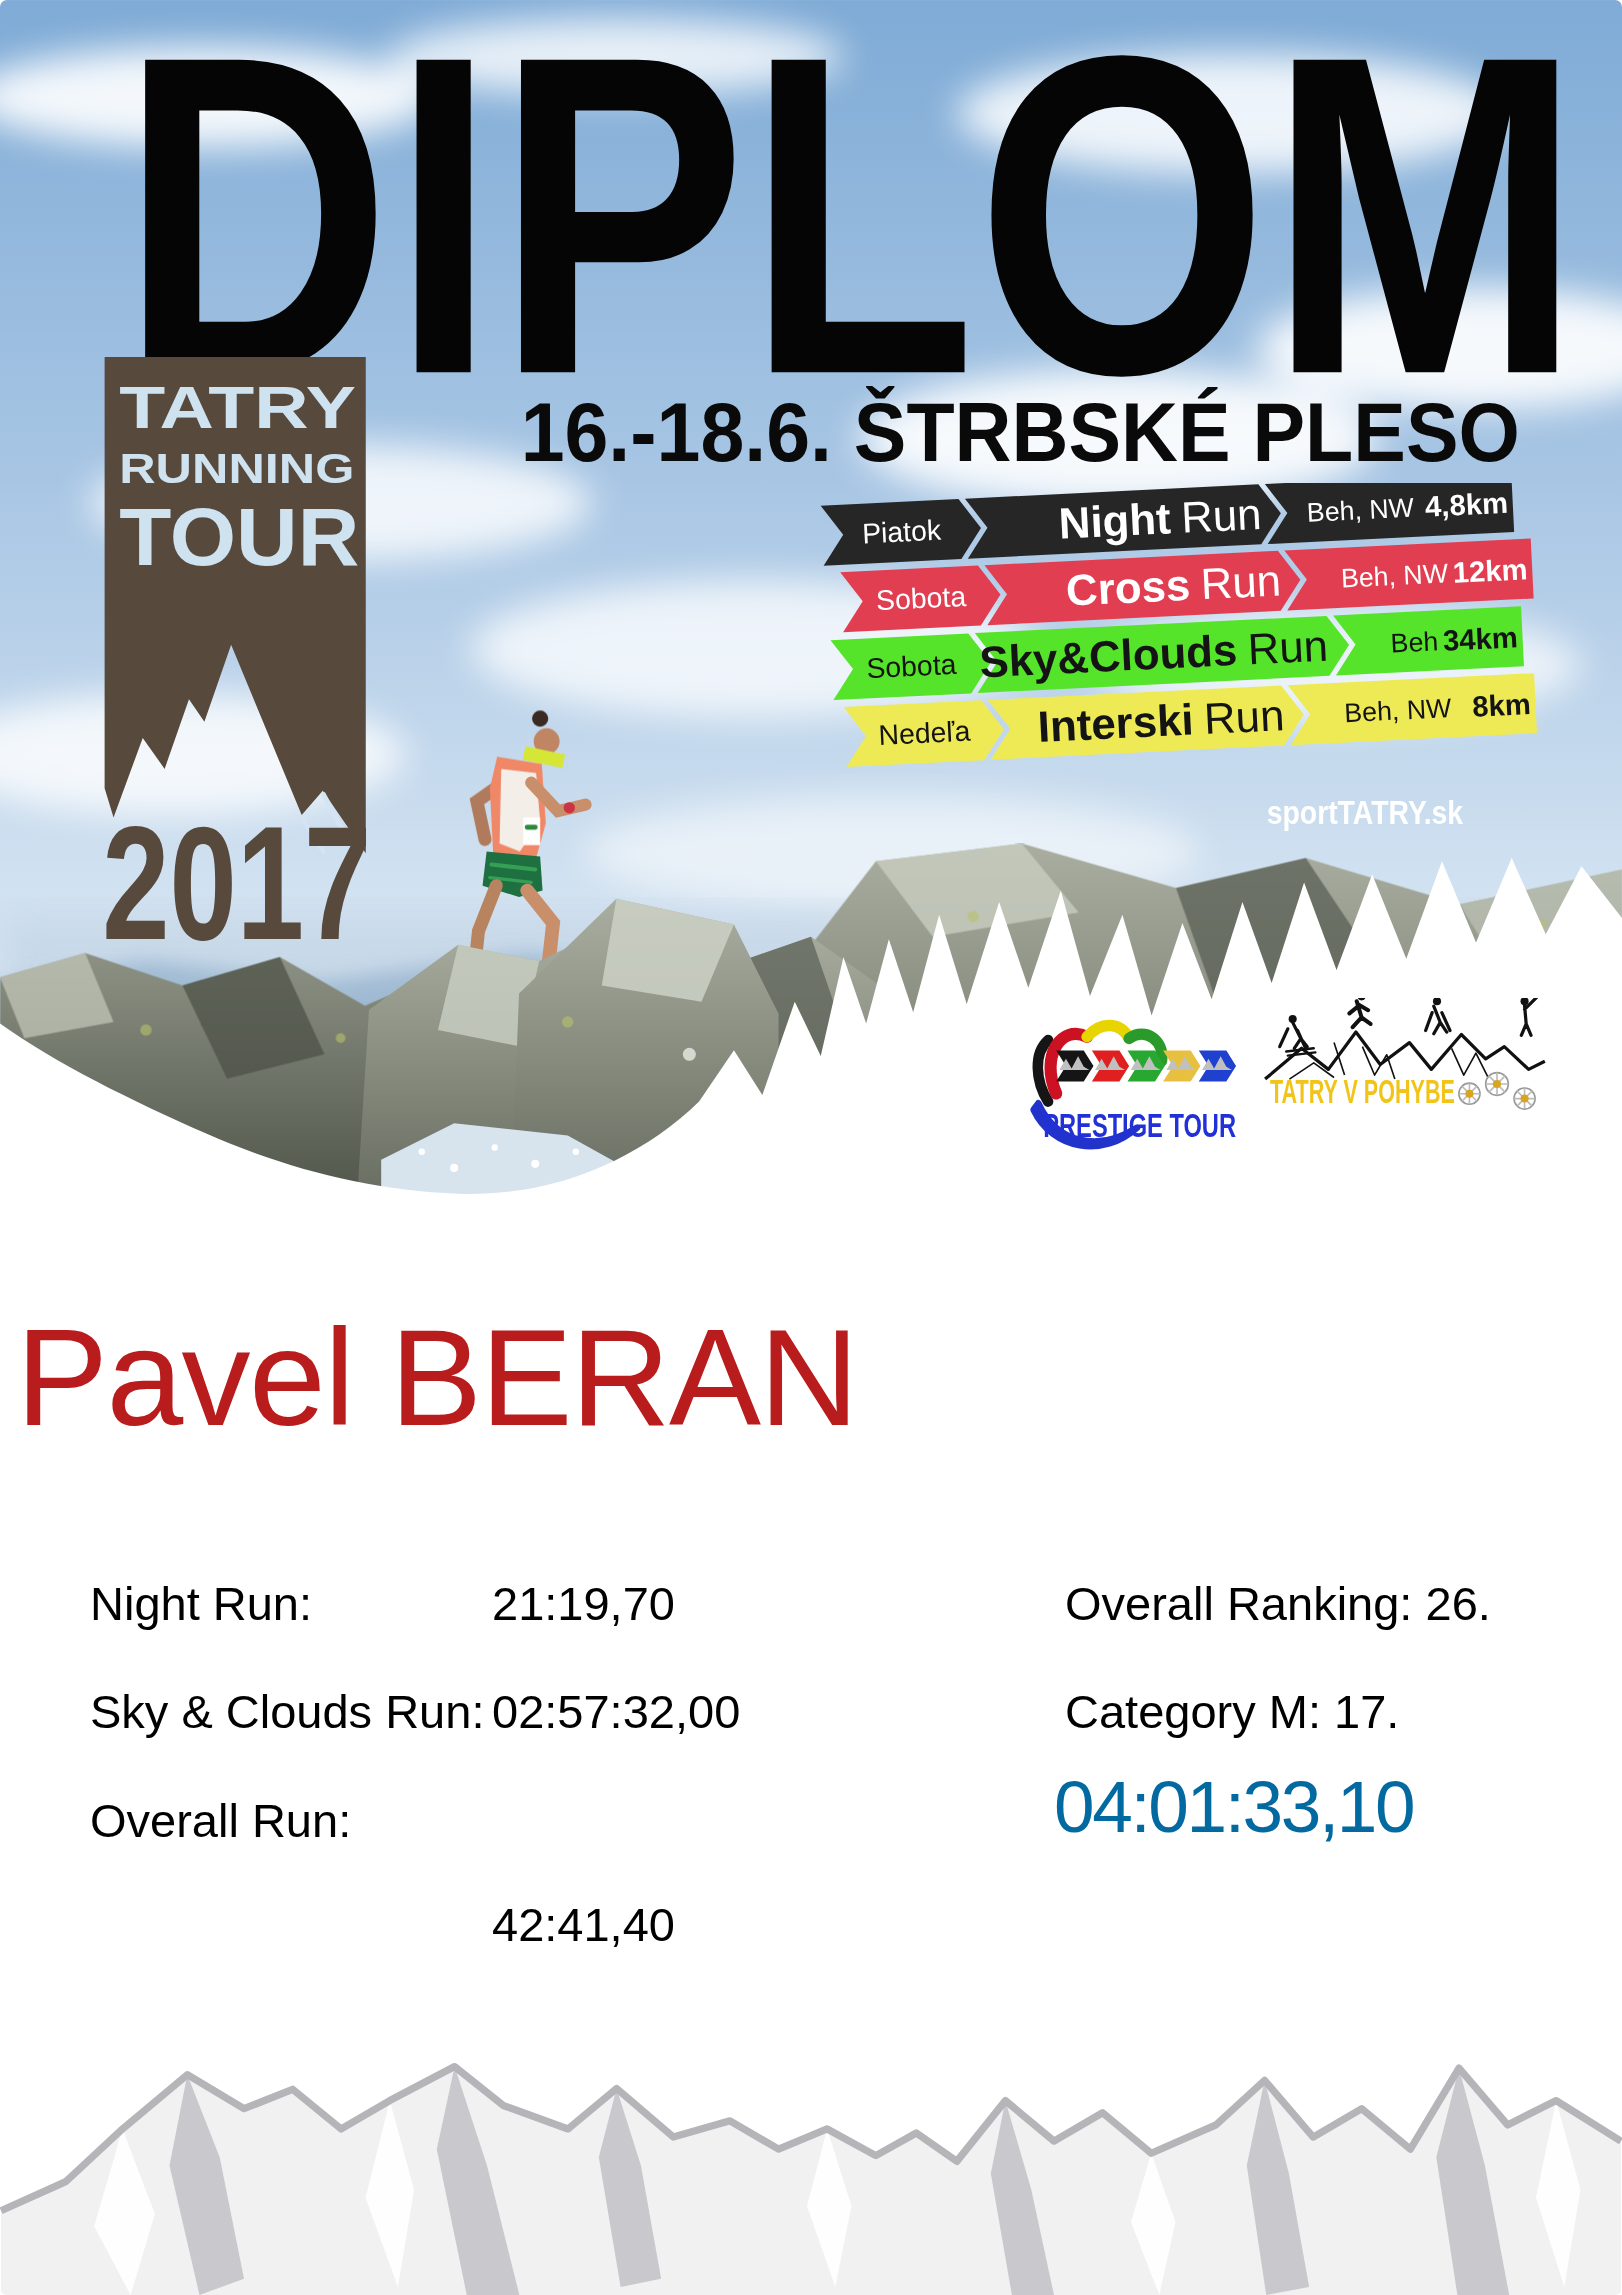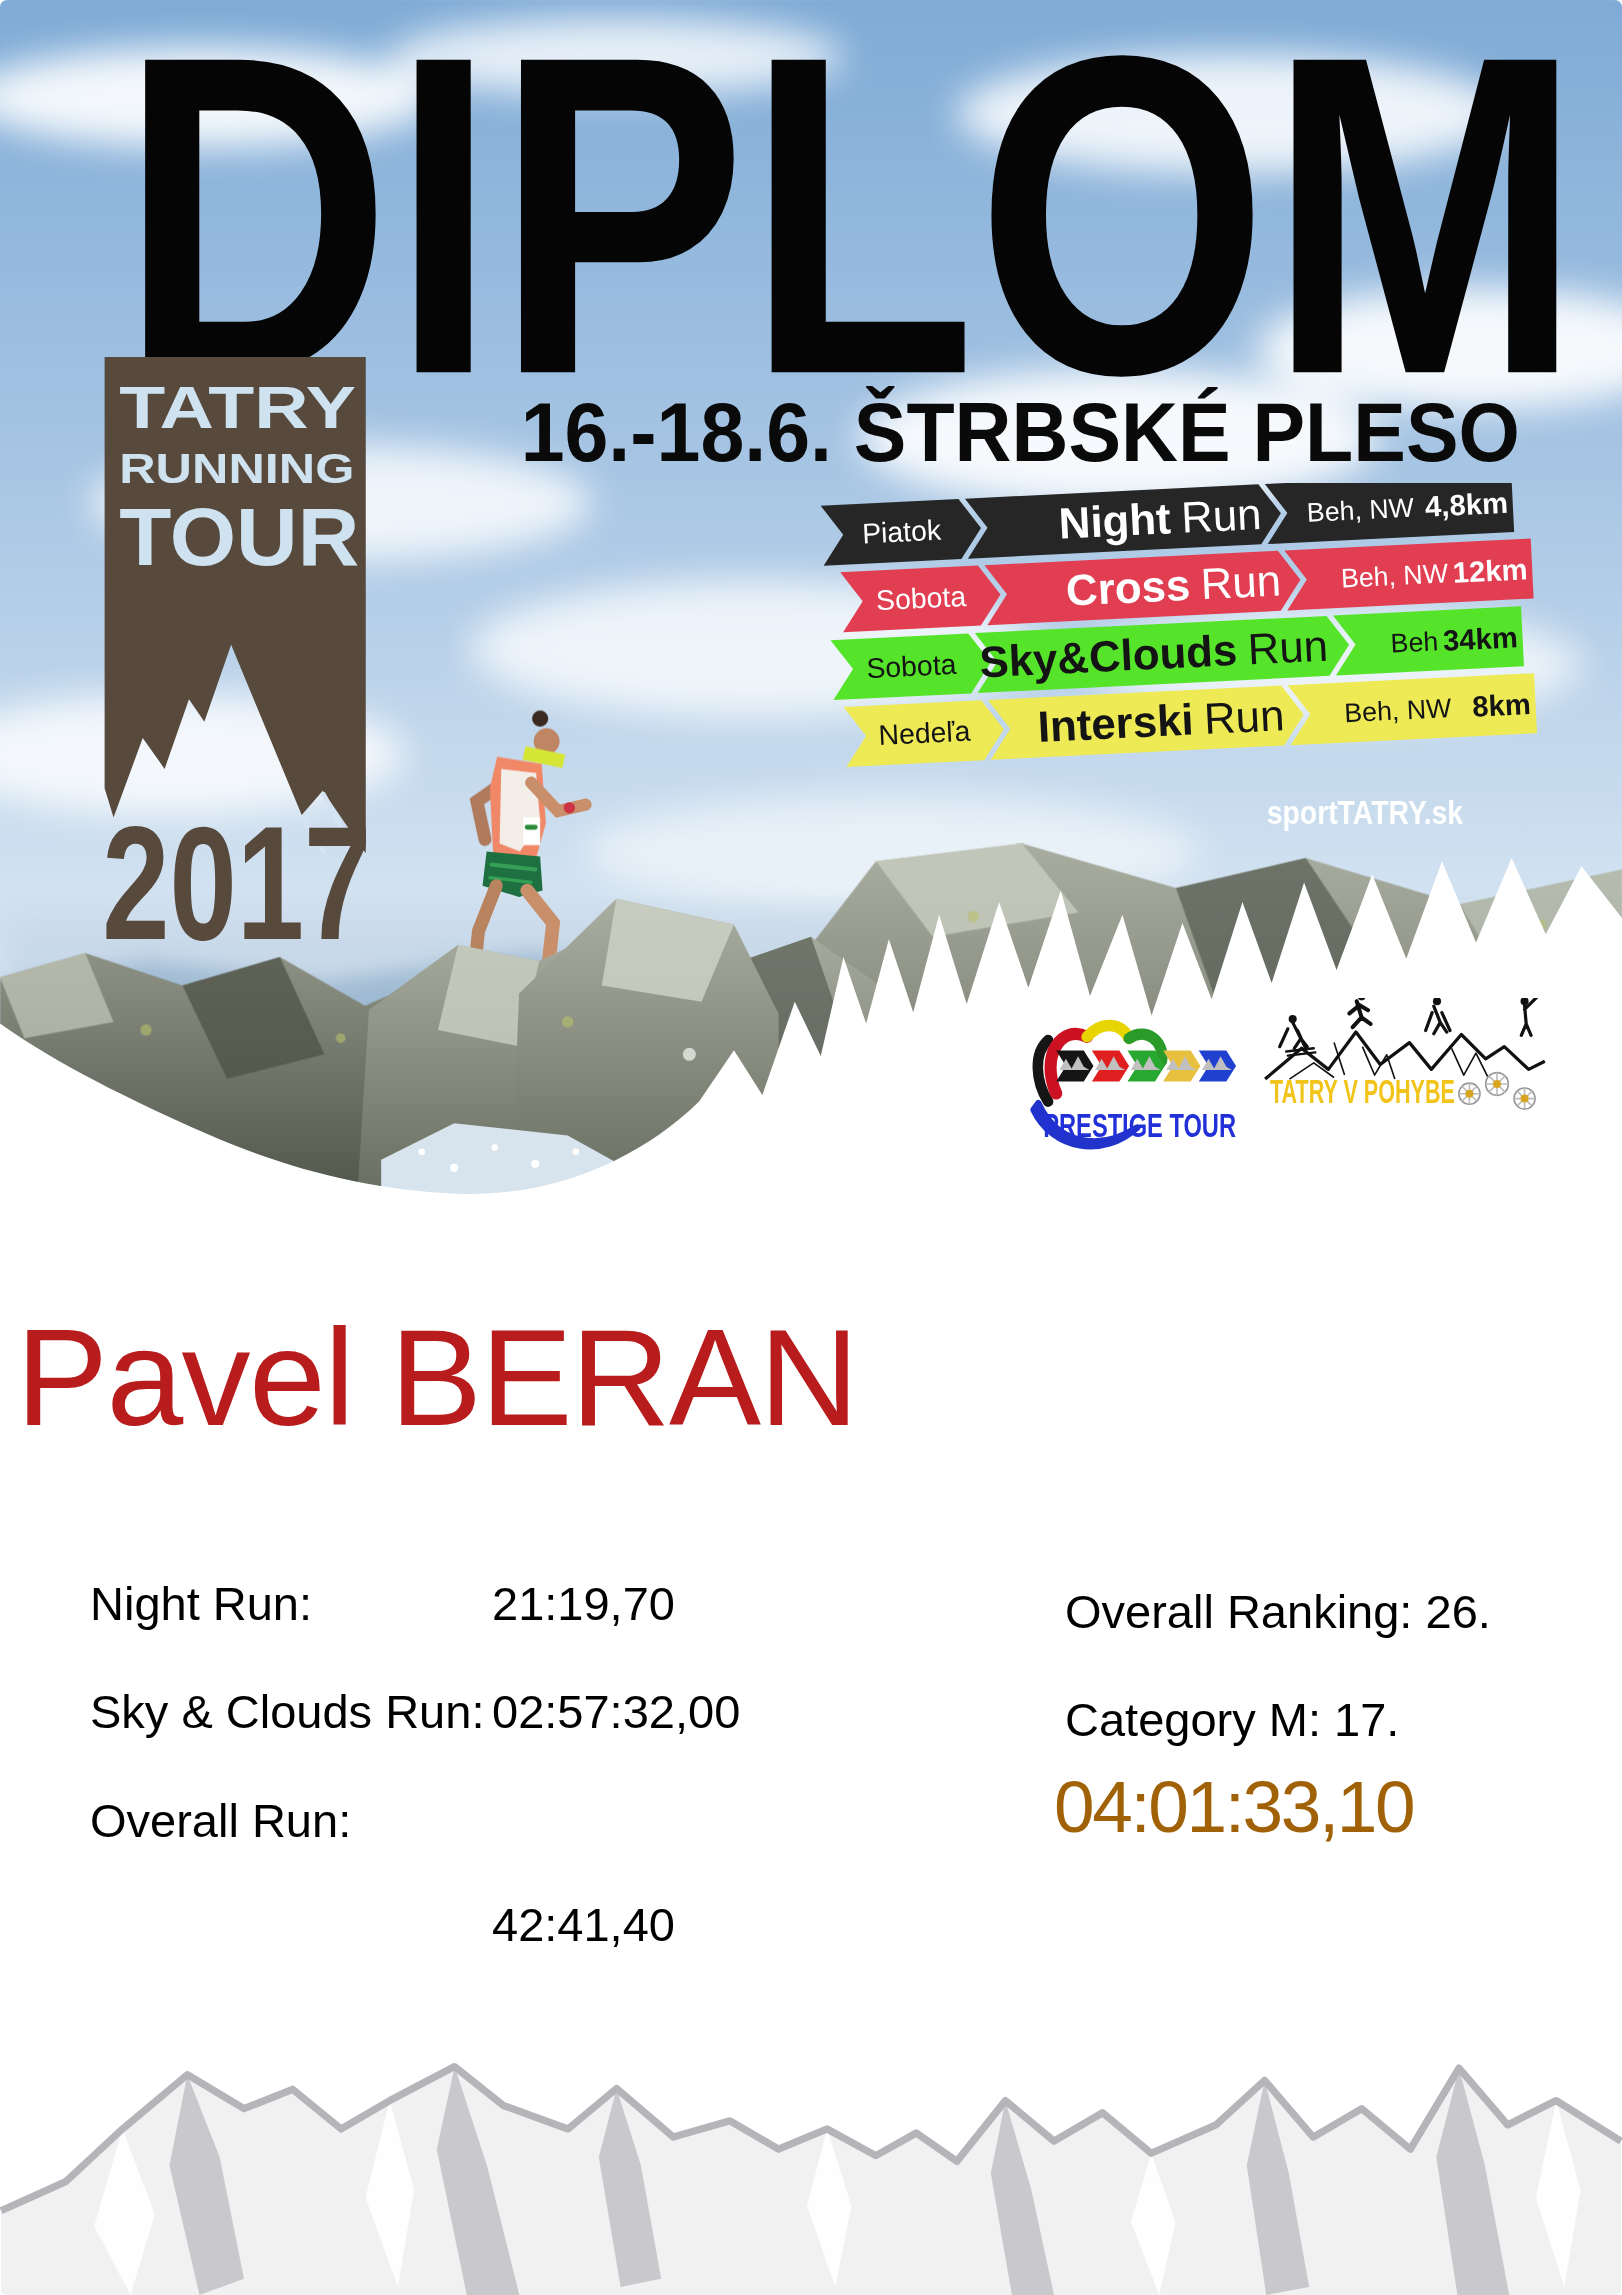--- a/index.html
+++ b/index.html
@@ -9,23 +9,23 @@
   }
   .abs{position:absolute;}
   svg text{font-family:"Liberation Sans",sans-serif;}
   #athlete-name{
     left:16px;top:1308px;width:1622px;text-align:left;
     font-size:138px;line-height:1;color:#b91c1c;letter-spacing:-1.6px;font-weight:400;
   }
   .res-label,.res-value,.sum-line{font-size:47px;line-height:1;color:#000;white-space:nowrap;}
   .res-label{left:90px;}
   .res-value{left:492px;}
-  .sum-line{left:1065px;margin-top:8px;}
+  .sum-line{left:1065px;}
   #total-time{
-    left:1054px;top:1770px;font-size:73px;line-height:1;color:#a16207;
+    left:1054px;top:1770px;font-size:73px;line-height:1;color:#0369a1;
     letter-spacing:-2.4px;white-space:nowrap;
   }
 </style>
 </head>
 <body>
 
 <div class="page">
 
   <svg class="abs" style="left:0;top:0" width="1622" height="1202" viewBox="0 0 2000 1482">
     <defs>

